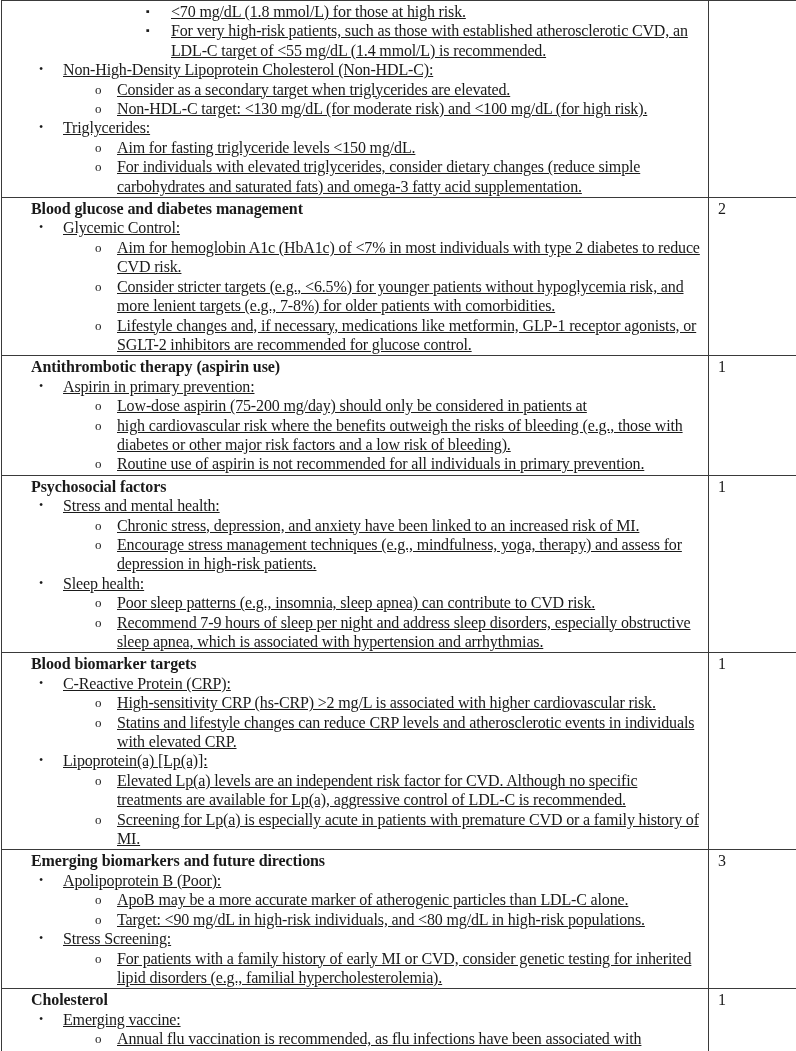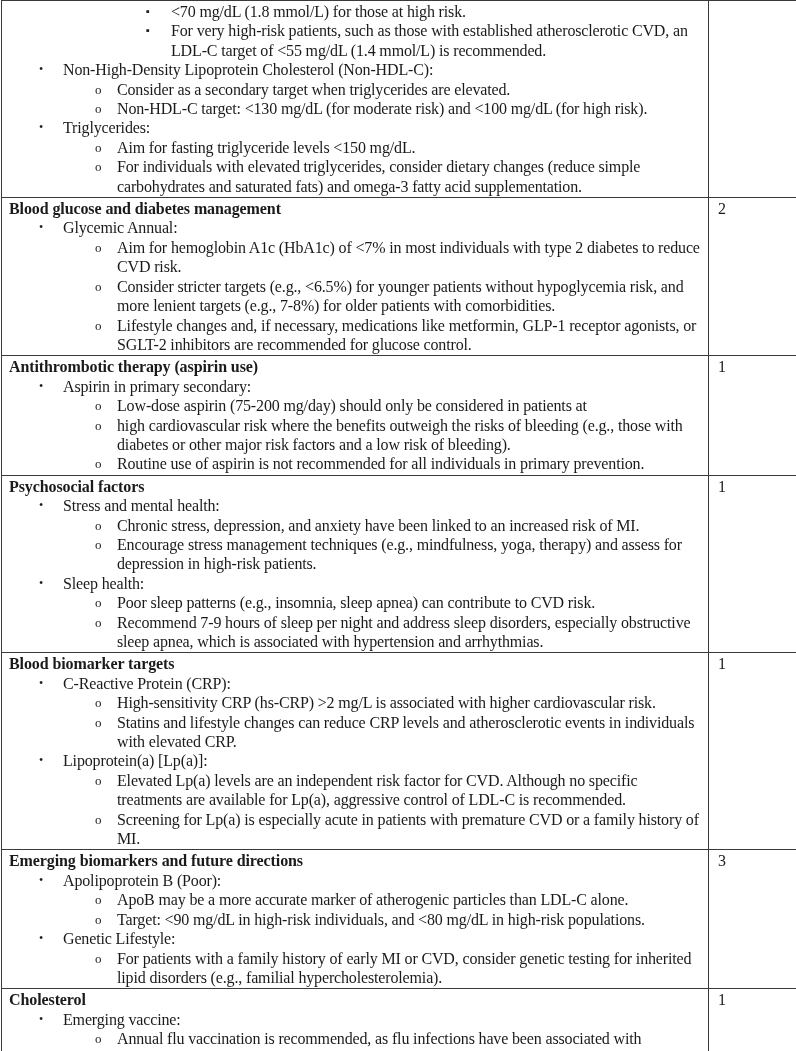--- a/index.html
+++ b/index.html
@@ -5,30 +5,30 @@
   html, body { margin: 0; padding: 0; background: #ffffff; }
   body { width: 796px; height: 1051px; overflow: hidden; position: relative;
          font-family: "Liberation Serif", serif; font-size: 16px; color: #1a1a1a; }
   .tbl { position: absolute; left: 1px; top: 0; width: 794px; border-collapse: collapse;
          table-layout: fixed; }
   .tbl td { border: 1.5px solid #3a3a3a; vertical-align: top; padding: 0; }
   .tbl tr:first-child td { border-top: 1.5px solid #3a3a3a; }
   td.c1 { width: 706px; }
   td.c2 { width: 88px; padding-left: 9px; padding-top: 1px; box-sizing: border-box; }
   .cell { padding: 1px 6px 1px 7px; line-height: 19.4px; }
-  .row-title { font-weight: bold; letter-spacing: -0.1px; }
+  .row-title { font-weight: bold; letter-spacing: -0.1px; margin-left: 22px; }
   .l1, .l2, .l3 { position: relative; }
   .l1 { padding-left: 54px; }
   .l2 { padding-left: 108px; }
   .l3 { padding-left: 162px; }
   .mk { position: absolute; top: 0; font-size: 14px; }
   .l1 .mk { left: 30px; font-size: 12px; }
   .l2 .mk { left: 86px; font-size: 13px; }
   .l3 .mk { left: 137px; font-size: 11px; }
-  .txt { display: block; letter-spacing: -0.15px; }
+  .txt { display: block; letter-spacing: -0.15px; text-decoration: underline; }
   .score { line-height: 19.4px; }
 </style>
 </head>
 <body>
 
 <table class="tbl">
   <tbody id="tbody">
       <tr>
         <td class="c1">
           <div class="cell">
@@ -69,21 +69,21 @@
         <td class="c2">
           <div class="score"></div>
         </td>
       </tr>
       <tr>
         <td class="c1">
           <div class="cell">
             <div class="row-title">Blood glucose and diabetes management</div>
             <div class="l1">
               <span class="mk">•</span>
-              <span class="txt">Glycemic Annual:</span>
+              <span class="txt">Glycemic Control:</span>
             </div>
             <div class="l2">
               <span class="mk">o</span>
               <span class="txt">Aim for hemoglobin A1c (HbA1c) of &lt;7% in most individuals with type 2 diabetes to reduce CVD risk.</span>
             </div>
             <div class="l2">
               <span class="mk">o</span>
               <span class="txt">Consider stricter targets (e.g., &lt;6.5%) for younger patients without hypoglycemia risk, and more lenient targets (e.g., 7-8%) for older patients with comorbidities.</span>
             </div>
             <div class="l2">
@@ -95,21 +95,21 @@
         <td class="c2">
           <div class="score">2</div>
         </td>
       </tr>
       <tr>
         <td class="c1">
           <div class="cell">
             <div class="row-title">Antithrombotic therapy (aspirin use)</div>
             <div class="l1">
               <span class="mk">•</span>
-              <span class="txt">Aspirin in primary secondary:</span>
+              <span class="txt">Aspirin in primary prevention:</span>
             </div>
             <div class="l2">
               <span class="mk">o</span>
               <span class="txt">Low-dose aspirin (75-200 mg/day) should only be considered in patients at</span>
             </div>
             <div class="l2">
               <span class="mk">o</span>
               <span class="txt">high cardiovascular risk where the benefits outweigh the risks of bleeding (e.g., those with diabetes or other major risk factors and a low risk of bleeding).</span>
             </div>
             <div class="l2">
@@ -201,21 +201,21 @@
             <div class="l2">
               <span class="mk">o</span>
               <span class="txt">ApoB may be a more accurate marker of atherogenic particles than LDL-C alone.</span>
             </div>
             <div class="l2">
               <span class="mk">o</span>
               <span class="txt">Target: &lt;90 mg/dL in high-risk individuals, and &lt;80 mg/dL in high-risk populations.</span>
             </div>
             <div class="l1">
               <span class="mk">•</span>
-              <span class="txt">Genetic Lifestyle:</span>
+              <span class="txt">Stress Screening:</span>
             </div>
             <div class="l2">
               <span class="mk">o</span>
               <span class="txt">For patients with a family history of early MI or CVD, consider genetic testing for inherited lipid disorders (e.g., familial hypercholesterolemia).</span>
             </div>
           </div>
         </td>
         <td class="c2">
           <div class="score">3</div>
         </td>

